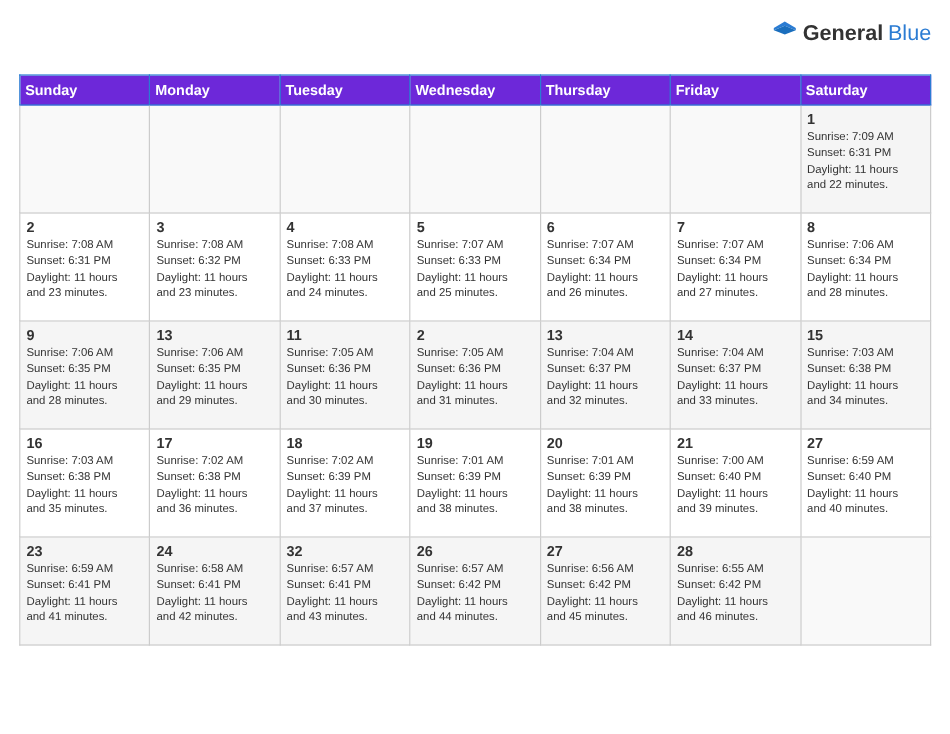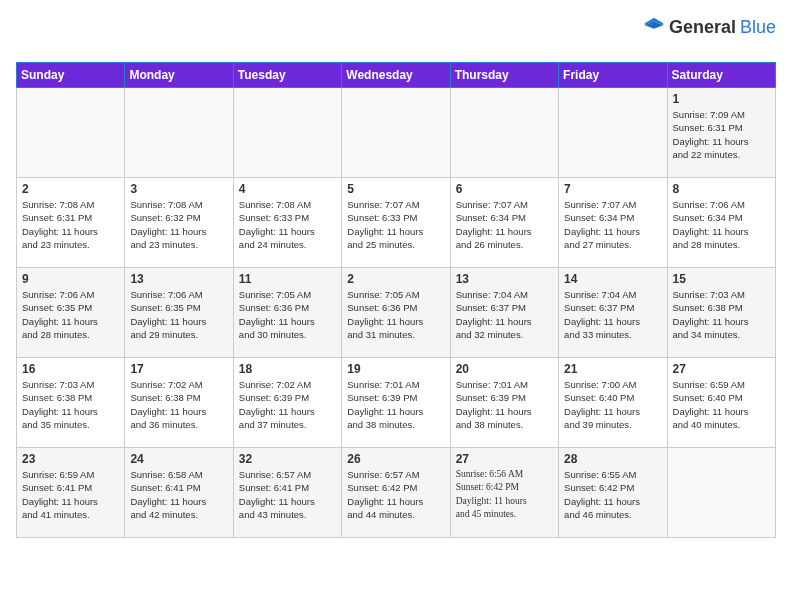--- a/index.html
+++ b/index.html
@@ -301,21 +301,21 @@
         </td>
         <td>
           <span class="day-num">26</span>
           <div class="day-info" style="white-space: pre-line;">Sunrise: 6:57 AM
 Sunset: 6:42 PM
 Daylight: 11 hours
 and 44 minutes.</div>
         </td>
         <td>
           <span class="day-num">27</span>
-          <div class="day-info" style="white-space: pre-line; font-family: Liberation Serif, serif;">Sunrise: 6:56 AM
+          <div class="day-info" style="white-space: pre-line;">Sunrise: 6:56 AM
 Sunset: 6:42 PM
 Daylight: 11 hours
 and 45 minutes.</div>
         </td>
         <td>
           <span class="day-num">28</span>
           <div class="day-info" style="white-space: pre-line;">Sunrise: 6:55 AM
 Sunset: 6:42 PM
 Daylight: 11 hours
 and 46 minutes.</div>

